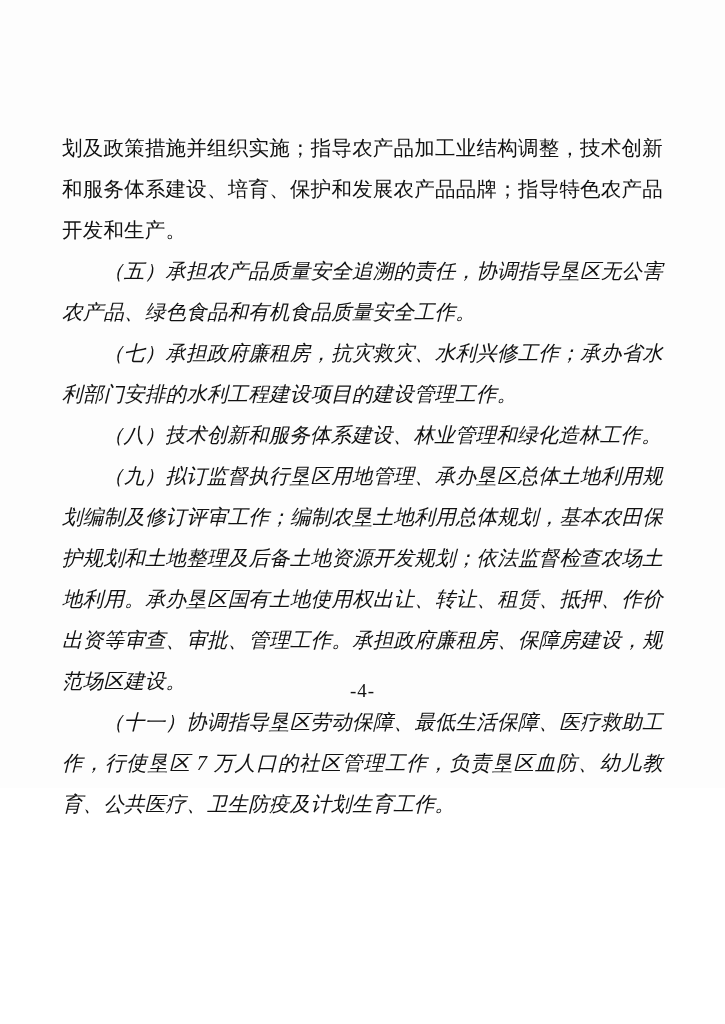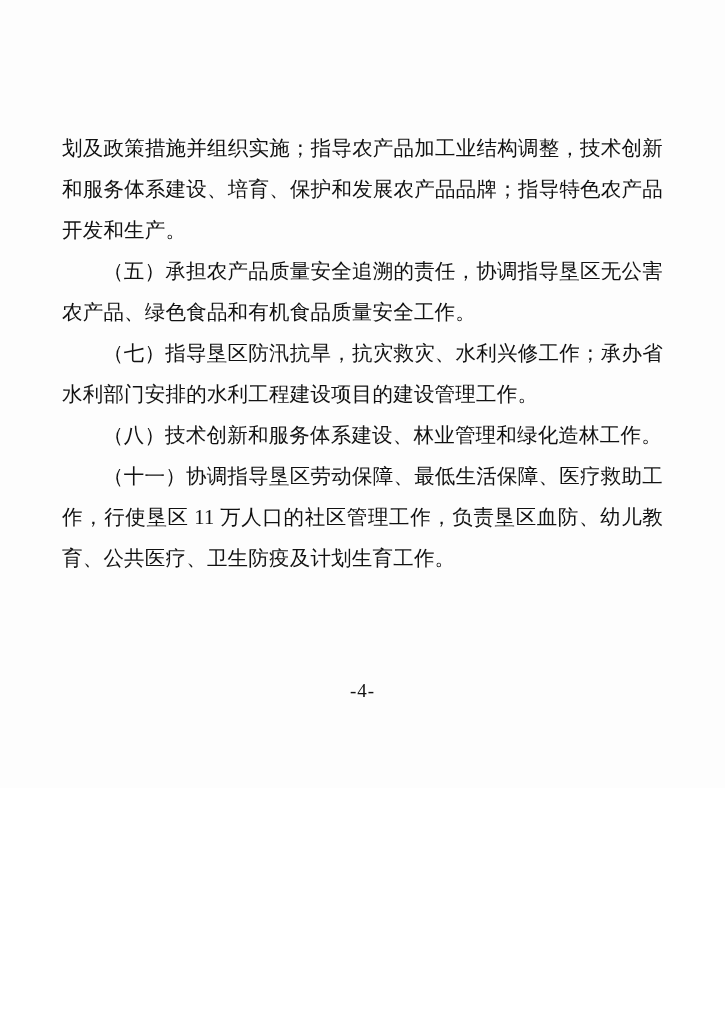--- a/index.html
+++ b/index.html
@@ -29,38 +29,40 @@
     text-justify: inter-ideograph;
     letter-spacing: 0.2px;
   }
   .para {
     margin: 0;
     text-indent: 0;
     white-space: normal;
   }
   .para.indent {
     text-indent: 41px;
+    font-style: italic;
   }
   .page-number {
     position: absolute;
     left: 0;
     right: 0;
     bottom: 86px;
     text-align: center;
     font-size: 19px;
     color: #111111;
     font-family: "Liberation Serif", "DejaVu Serif", serif;
     letter-spacing: 1px;
   }
 </style>
 </head>
 <body>
 
 <div class="page">
   <div class="body-text">
     <p class="para">划及政策措施并组织实施；指导农产品加工业结构调整，技术创新和服务体系建设、培育、保护和发展农产品品牌；指导特色农产品开发和生产。</p>
     <p class="para indent">（五）承担农产品质量安全追溯的责任，协调指导垦区无公害农产品、绿色食品和有机食品质量安全工作。</p>
-    <p class="para indent">（七）指导垦区防汛抗旱，抗灾救灾、水利兴修工作；承办省水利部门安排的水利工程建设项目的建设管理工作。</p>
+    <p class="para indent">（七）承担政府廉租房，抗灾救灾、水利兴修工作；承办省水利部门安排的水利工程建设项目的建设管理工作。</p>
     <p class="para indent">（八）技术创新和服务体系建设、林业管理和绿化造林工作。</p>
-    <p class="para indent">（十一）协调指导垦区劳动保障、最低生活保障、医疗救助工作，行使垦区 11 万人口的社区管理工作，负责垦区血防、幼儿教育、公共医疗、卫生防疫及计划生育工作。</p>
+    <p class="para indent">（九）拟订监督执行垦区用地管理、承办垦区总体土地利用规划编制及修订评审工作；编制农垦土地利用总体规划，基本农田保护规划和土地整理及后备土地资源开发规划；依法监督检查农场土地利用。承办垦区国有土地使用权出让、转让、租赁、抵押、作价出资等审查、审批、管理工作。承担政府廉租房、保障房建设，规范场区建设。</p>
+    <p class="para indent">（十一）协调指导垦区劳动保障、最低生活保障、医疗救助工作，行使垦区 7 万人口的社区管理工作，负责垦区血防、幼儿教育、公共医疗、卫生防疫及计划生育工作。</p>
   </div>
   <div class="page-number">-4-</div>
 </div>
 
 </body></html>

